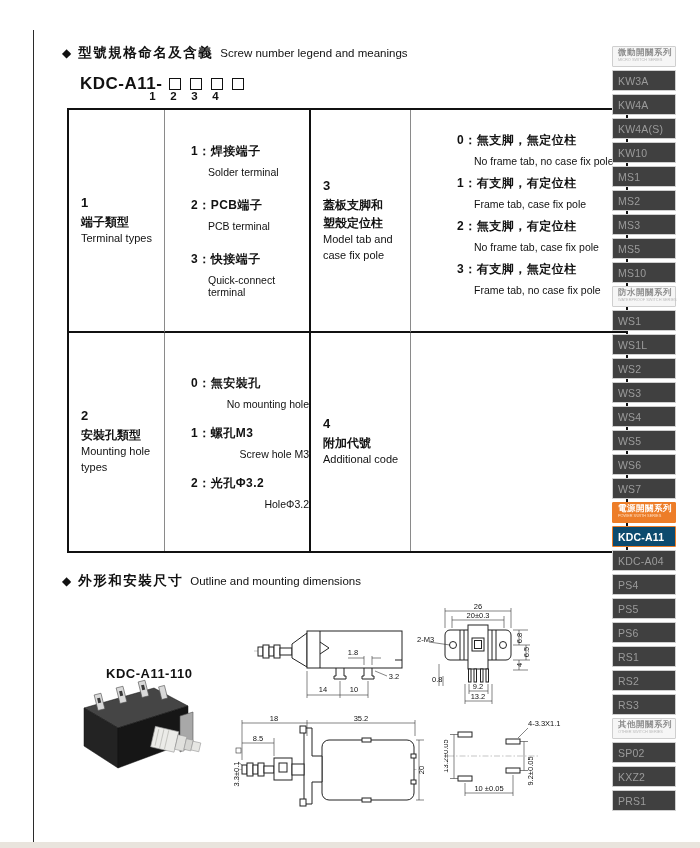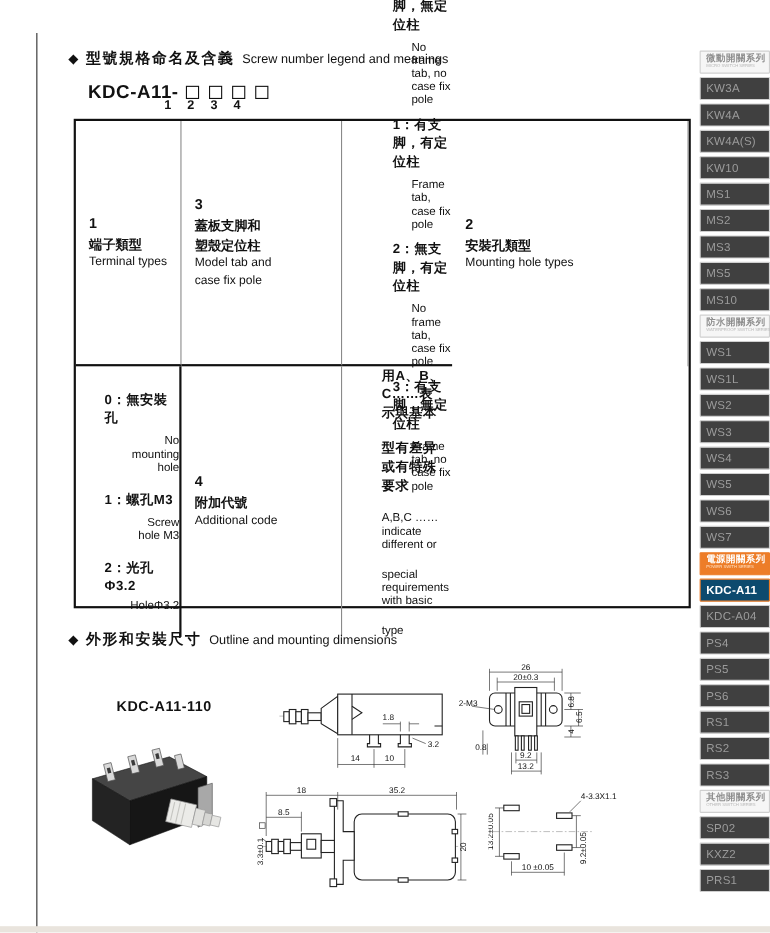--- a/index.html
+++ b/index.html
@@ -37,31 +37,31 @@
   .vals-c4{padding-left:46px;}
   .vi-c{font-size:12px;font-weight:700;margin-bottom:6px;letter-spacing:0.5px;}
   .vi-e{font-size:10.5px;margin-left:17px;}
   .gap-lg .vi-e{margin-bottom:19px;}
   .gap-md .vi-e{margin-bottom:15px;text-align:right;}
   .gap-sm .vi-e{margin-bottom:8px;}
   .note{padding-left:36px;padding-right:8px;}
   .note-cjk{font-size:12px;font-weight:700;margin-bottom:15px;letter-spacing:0.5px;}
   .note-en{font-size:10.5px;margin-bottom:15px;}
 
-  .model110{position:absolute;left:78px;top:634px;font-size:13px;font-weight:bold;letter-spacing:0.5px;padding-left:28px;}
+  .model110{position:absolute;left:78px;top:666px;font-size:13px;font-weight:bold;letter-spacing:0.5px;padding-left:28px;}
 
   
   .draw{position:absolute;}
   svg .t{font-size:7.5px;fill:#111;font-family:"Liberation Sans",sans-serif;}
   svg .outline{stroke:#222;stroke-width:1;fill:#fff;}
   svg .dim{stroke:#333;stroke-width:0.6;fill:none;}
   svg .cl{stroke:#888;stroke-width:0.5;fill:none;stroke-dasharray:6 2 1.5 2;}
 
   
-  .sidebar{position:absolute;left:636px;top:46px;width:64px;}
+  .sidebar{position:absolute;left:612px;top:46px;width:64px;}
   .sb-box{box-sizing:border-box;width:64px;height:21px;margin-bottom:3px;border:1px solid #cfcfcf;
           background:#404040;display:flex;align-items:center;padding-left:5px;border-radius:1px;}
   .sb-i{font-size:10.5px;color:#9b9b9b;letter-spacing:0.2px;cursor:pointer;}
   .sb-h{flex-direction:column;align-items:flex-start;justify-content:center;background:#f6f6f6;}
   .sb-h-cjk{font-size:8.5px;font-weight:bold;color:#8f8f8f;line-height:1.1;letter-spacing:0.5px;white-space:nowrap;}
   .sb-h-en{font-size:7px;transform:scale(0.55);transform-origin:left top;color:#b9b9b9;line-height:1;white-space:nowrap;}
   .sb-h.active{background:#ed7d28;border-color:#ed7d28;}
   .sb-h.active .sb-h-cjk{color:#fff;}
   .sb-h.active .sb-h-en{color:#ffe0c4;}
   .sb-i.active{background:#0c4a6e;border-color:#ed7d28;color:#fff;font-weight:bold;}
@@ -92,20 +92,28 @@
     <span>3</span>
     <span>4</span>
   </div>
 
   <div class="model-table">
     <div class="cell lab br-thin bb-heavy">
       <span class="cell-num">1</span>
       <span class="cell-cjk">端子類型</span>
       <span class="cell-en">Terminal types</span>
     </div>
+    <div class="cell vals gap-lg br-heavy bb-heavy">
+      <span class="vi-c">1：焊接端子</span>
+      <span class="vi-e">Solder terminal</span>
+      <span class="vi-c">2：PCB端子</span>
+      <span class="vi-e">PCB terminal</span>
+      <span class="vi-c">3：快接端子</span>
+      <span class="vi-e" style="margin-bottom:0">Quick-connect terminal</span>
+    </div>
     <div class="cell lab br-thin bb-heavy">
       <span class="cell-num">3</span>
       <span class="cell-cjk">蓋板支脚和</span>
       <span class="cell-cjk">塑殼定位柱</span>
       <span class="cell-en">Model tab and</span>
       <span class="cell-en">case fix pole</span>
     </div>
     <div class="cell vals-c4 gap-sm bb-heavy">
       <span class="vi-c">0：無支脚，無定位柱</span>
       <span class="vi-e">No frame tab, no case fix pole</span>
@@ -126,27 +134,20 @@
       <span class="vi-e">No mounting hole</span>
       <span class="vi-c">1：螺孔M3</span>
       <span class="vi-e">Screw hole M3</span>
       <span class="vi-c">2：光孔Φ3.2</span>
       <span class="vi-e" style="margin-bottom:0">HoleΦ3.2</span>
     </div>
     <div class="cell lab br-thin">
       <span class="cell-num">4</span>
       <span class="cell-cjk">附加代號</span>
       <span class="cell-en">Additional code</span>
-    </div>
-    <div class="cell note">
-      <span class="note-cjk">用A、B、C……表示與基本</span>
-      <span class="note-cjk">型有差异或有特殊要求</span>
-      <span class="note-en">A,B,C ……indicate different or</span>
-      <span class="note-en">special requirements with basic</span>
-      <span class="note-en" style="margin-bottom:0">type</span>
     </div>
   </div>
 
   <div class="sec-h" style="left:62px;top:572px;">
     <span class="sec-bullet">◆</span>
     <span class="sec-cjk">外形和安裝尺寸</span>
     <span class="sec-en">Outline and mounting dimensions</span>
   </div>
 
   <div class="model110">KDC-A11-110</div>

